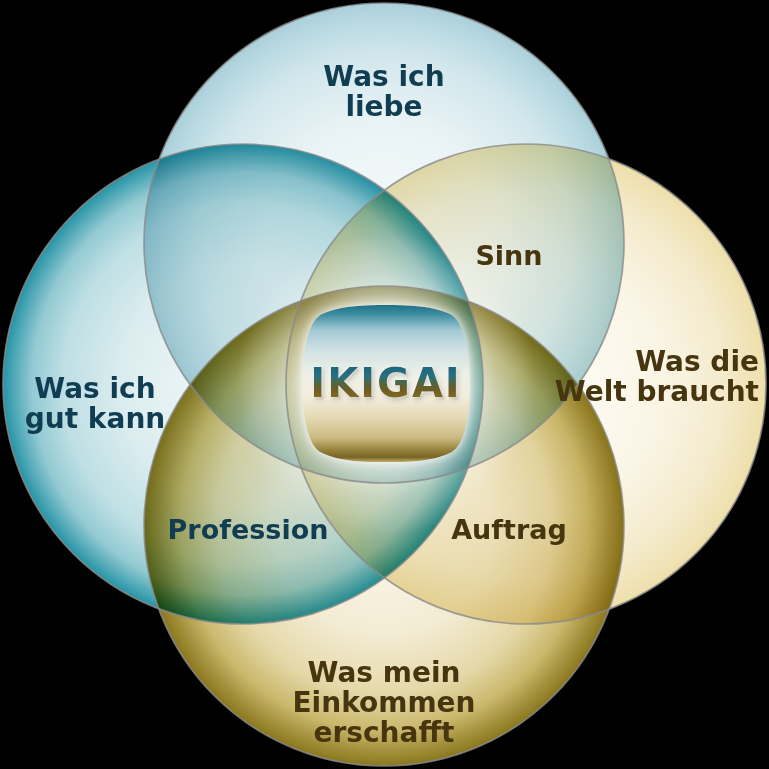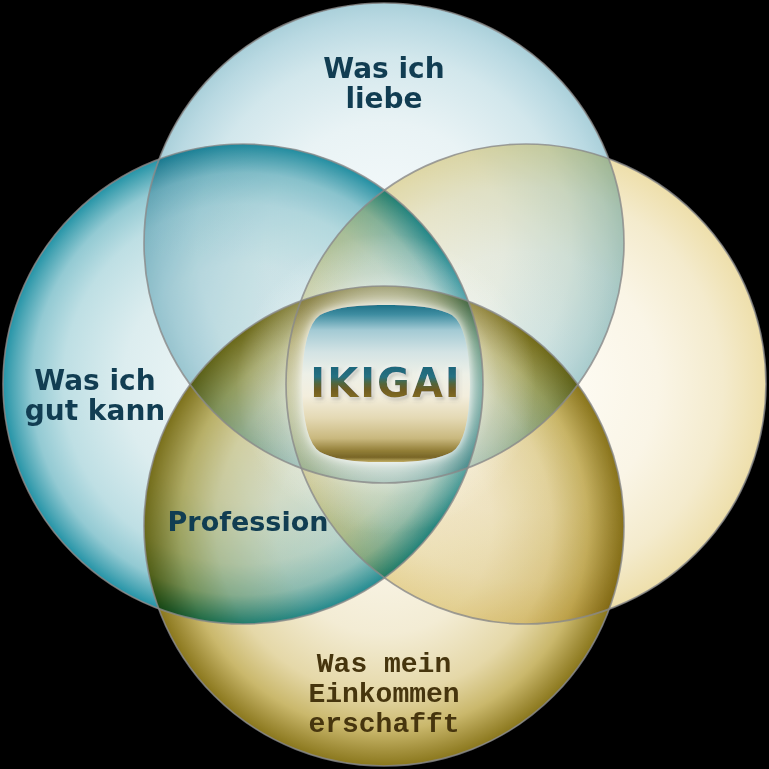--- a/index.html
+++ b/index.html
@@ -11,34 +11,35 @@
     overflow: hidden;
     font-family: "DejaVu Sans", sans-serif;
   }
   .stage svg { position: absolute; left: 0; top: 0; }
   .label {
     position: absolute;
     font-weight: bold;
     white-space: pre-line;
     text-align: center;
     pointer-events: none;
+    margin-top: 8px;
   }
   .label.outer { font-size: 28px; line-height: 30px; }
   .label.inner { font-size: 27px; line-height: 30px; }
   .teal  { color: #113d52; }
   .brown { color: #46350e; }
 
   .label-love       { left: 284px; top: 54px;  width: 200px; }
   .label-passion    { left: 150px; top: 233px; width: 200px; }
   .label-sinn       { left: 409px; top: 233px; width: 200px; }
   .label-can        { left: -5px;  top: 366px; width: 200px; }
   .label-world      { right: 10px; top: 339px; width: 260px; text-align: right; }
   .label-profession { left: 148px; top: 507px; width: 200px; }
   .label-auftrag    { left: 409px; top: 507px; width: 200px; }
-  .label-income     { left: 234px; top: 650px; width: 300px; line-height: 28px; font-family: Liberation Mono, monospace; }
+  .label-income     { left: 234px; top: 650px; width: 300px; line-height: 28px; }
 
   .blend-multiply { mix-blend-mode: multiply; }
   .ikigai-text {
     font-family: "DejaVu Sans", sans-serif;
     font-weight: bold;
     font-size: 40px;
     letter-spacing: 2px;
   }
 </style>
 </head>
@@ -144,19 +145,23 @@
              Q 340 463 320 452
              Q 303 441 302 384 Z" fill="url(#gBadge)" filter="url(#fBadge)"></path>
 
     <text class="ikigai-text" x="386" y="397" text-anchor="middle" fill="url(#gIkigai)" filter="url(#fIkigai)">IKIGAI</text>
   </svg>
 
   <div class="label outer teal label-love">Was ich
 liebe</div>
   <div class="label outer teal label-can">Was ich
 gut kann</div>
+  <div class="label outer brown label-world">Was die
+Welt braucht</div>
   <div class="label outer brown label-income">Was mein
 Einkommen
 erschafft</div>
 
+  <div class="label inner brown label-sinn">Sinn</div>
   <div class="label inner teal label-profession">Profession</div>
+  <div class="label inner brown label-auftrag">Auftrag</div>
 
 </div>
 
 </body></html>

